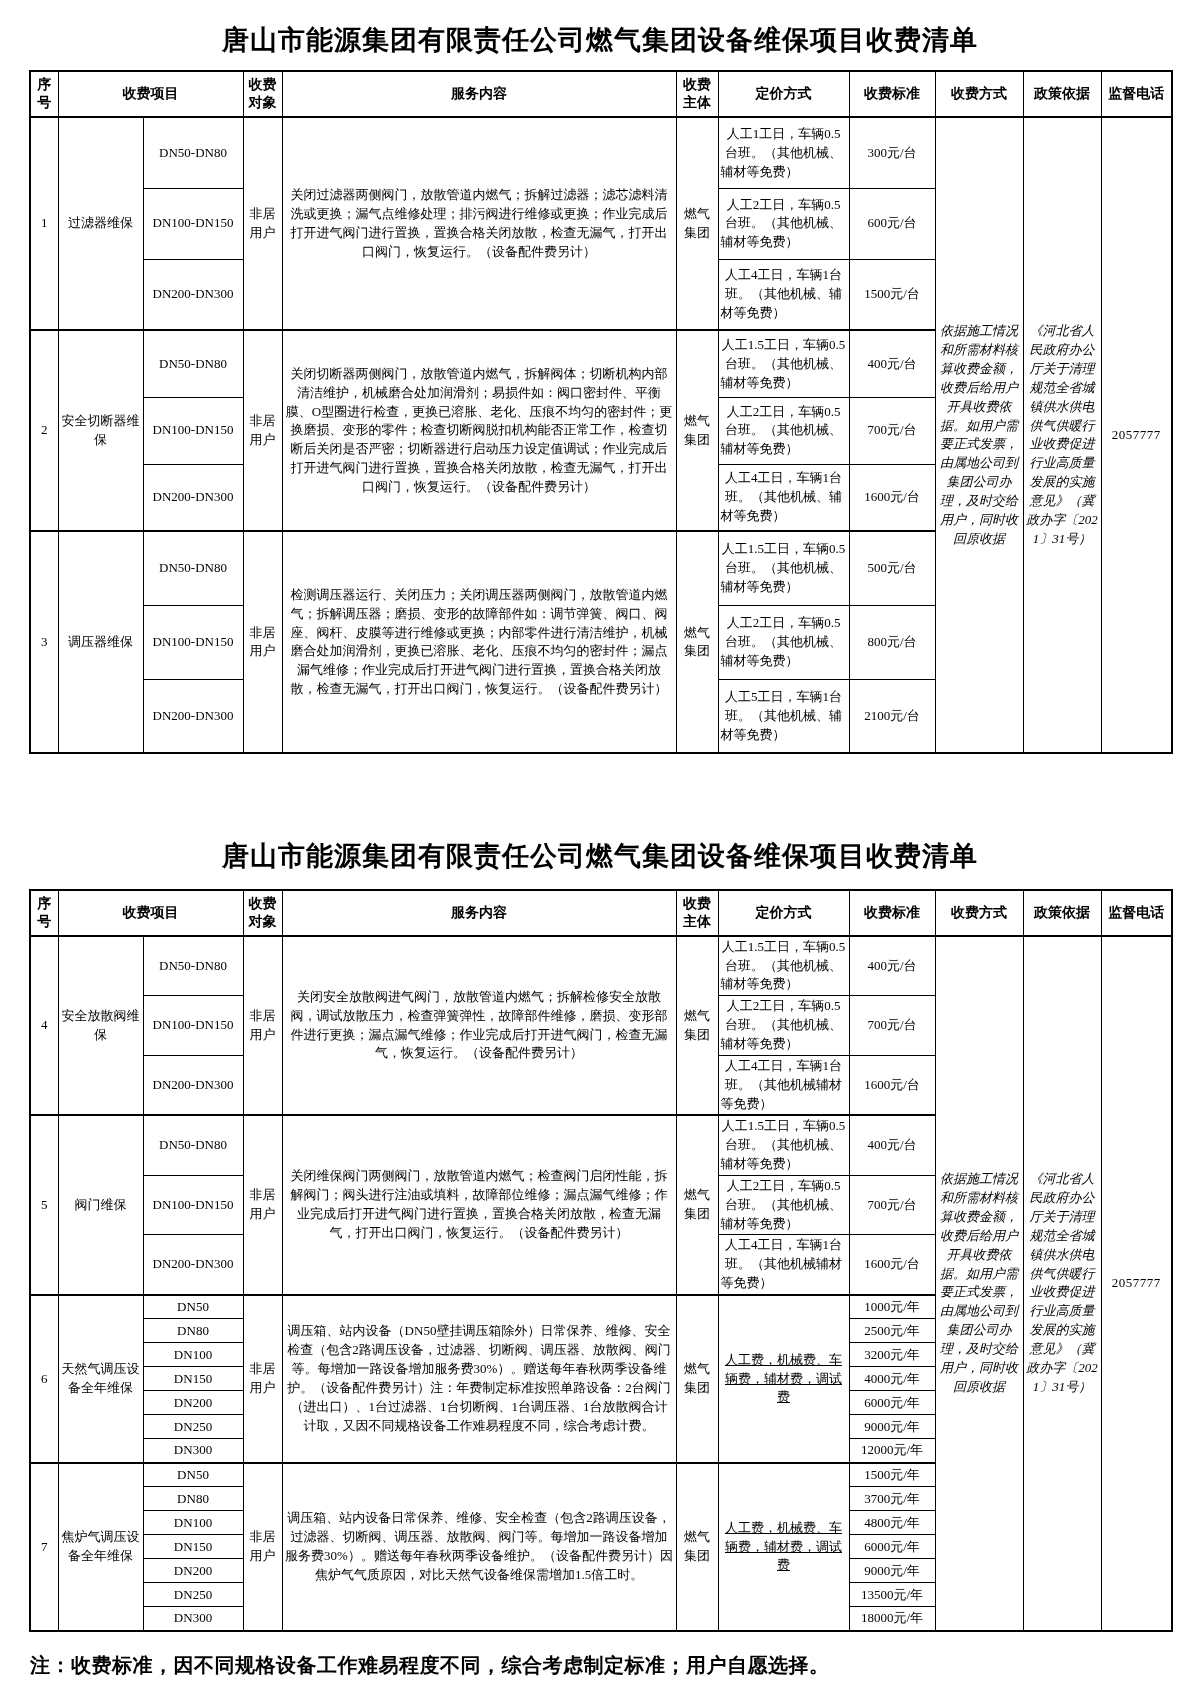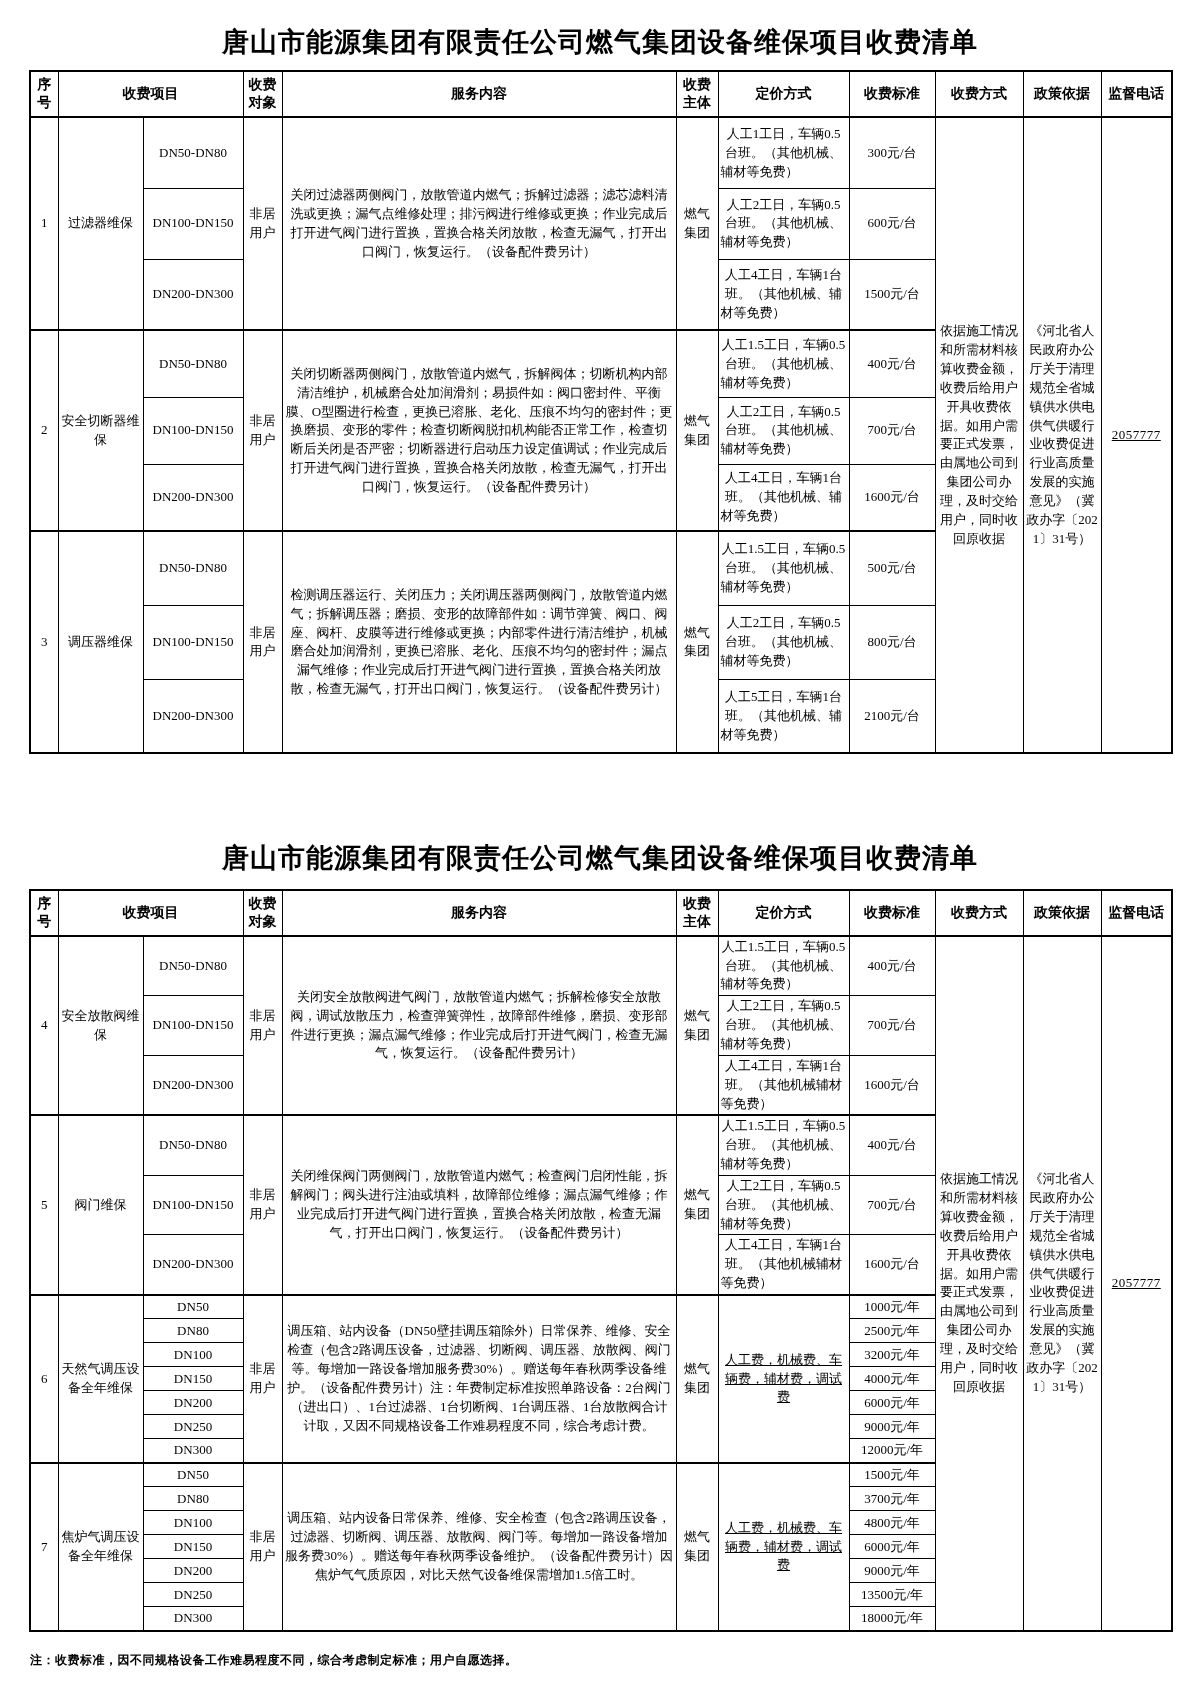--- a/index.html
+++ b/index.html
@@ -4,21 +4,21 @@
 <style>
   html,body{margin:0;padding:0;background:#fff;}
   body{
     width:1200px;height:1688px;overflow:hidden;
     font-family:"Liberation Serif","DejaVu Serif",serif;
     color:#000;
     -webkit-font-smoothing:antialiased;
   }
   .doc-title{
     width:1200px;text-align:center;font-size:27px;font-weight:bold;
-    letter-spacing:1px;line-height:1.2;
+    letter-spacing:1px;line-height:1.2;font-family:Liberation Mono, monospace;
   }
   .t1-title{margin-top:26px;margin-bottom:12px;}
   .t2-title{margin-top:88px;margin-bottom:14px;}
   table.fee{
     border-collapse:collapse;table-layout:fixed;
     margin-left:29px;width:1142px;
     border:2.5px solid #000;
   }
   table.fee td,table.fee th{
     border:1px solid #000;
@@ -42,28 +42,28 @@
   }
   td.prc{
     text-align:justify;text-align-last:left;
     padding:2px 6px;line-height:1.5;
   }
   td.prc-c{
     text-align:center;padding:2px 6px;line-height:1.6;text-decoration:underline;
   }
   td.mtd,td.pol{
     text-align:justify;text-align-last:center;
-    padding:2px 7px;line-height:1.62;font-size:13.5px;
+    padding:2px 7px;line-height:1.62;font-size:13.5px;font-style:italic;
   }
   td.fee-val{font-size:14px;}
-  td.phone-cell{font-size:14px;letter-spacing:0.5px;text-decoration:underline;}
+  td.phone-cell{font-size:14px;letter-spacing:0.5px;}
   .bold-part{font-weight:normal;}
   .footnote{
     margin:20px 0 12px 30px;
-    font-size:12px;font-weight:bold;letter-spacing:0.5px;
+    font-size:20px;font-weight:bold;letter-spacing:0.5px;
   }
 </style>
 </head>
 <body>
 
 <div class="doc-title t1-title">唐山市能源集团有限责任公司燃气集团设备维保项目收费清单</div>
 
 <table class="fee">
   <colgroup>
     <col style="width:28px">

